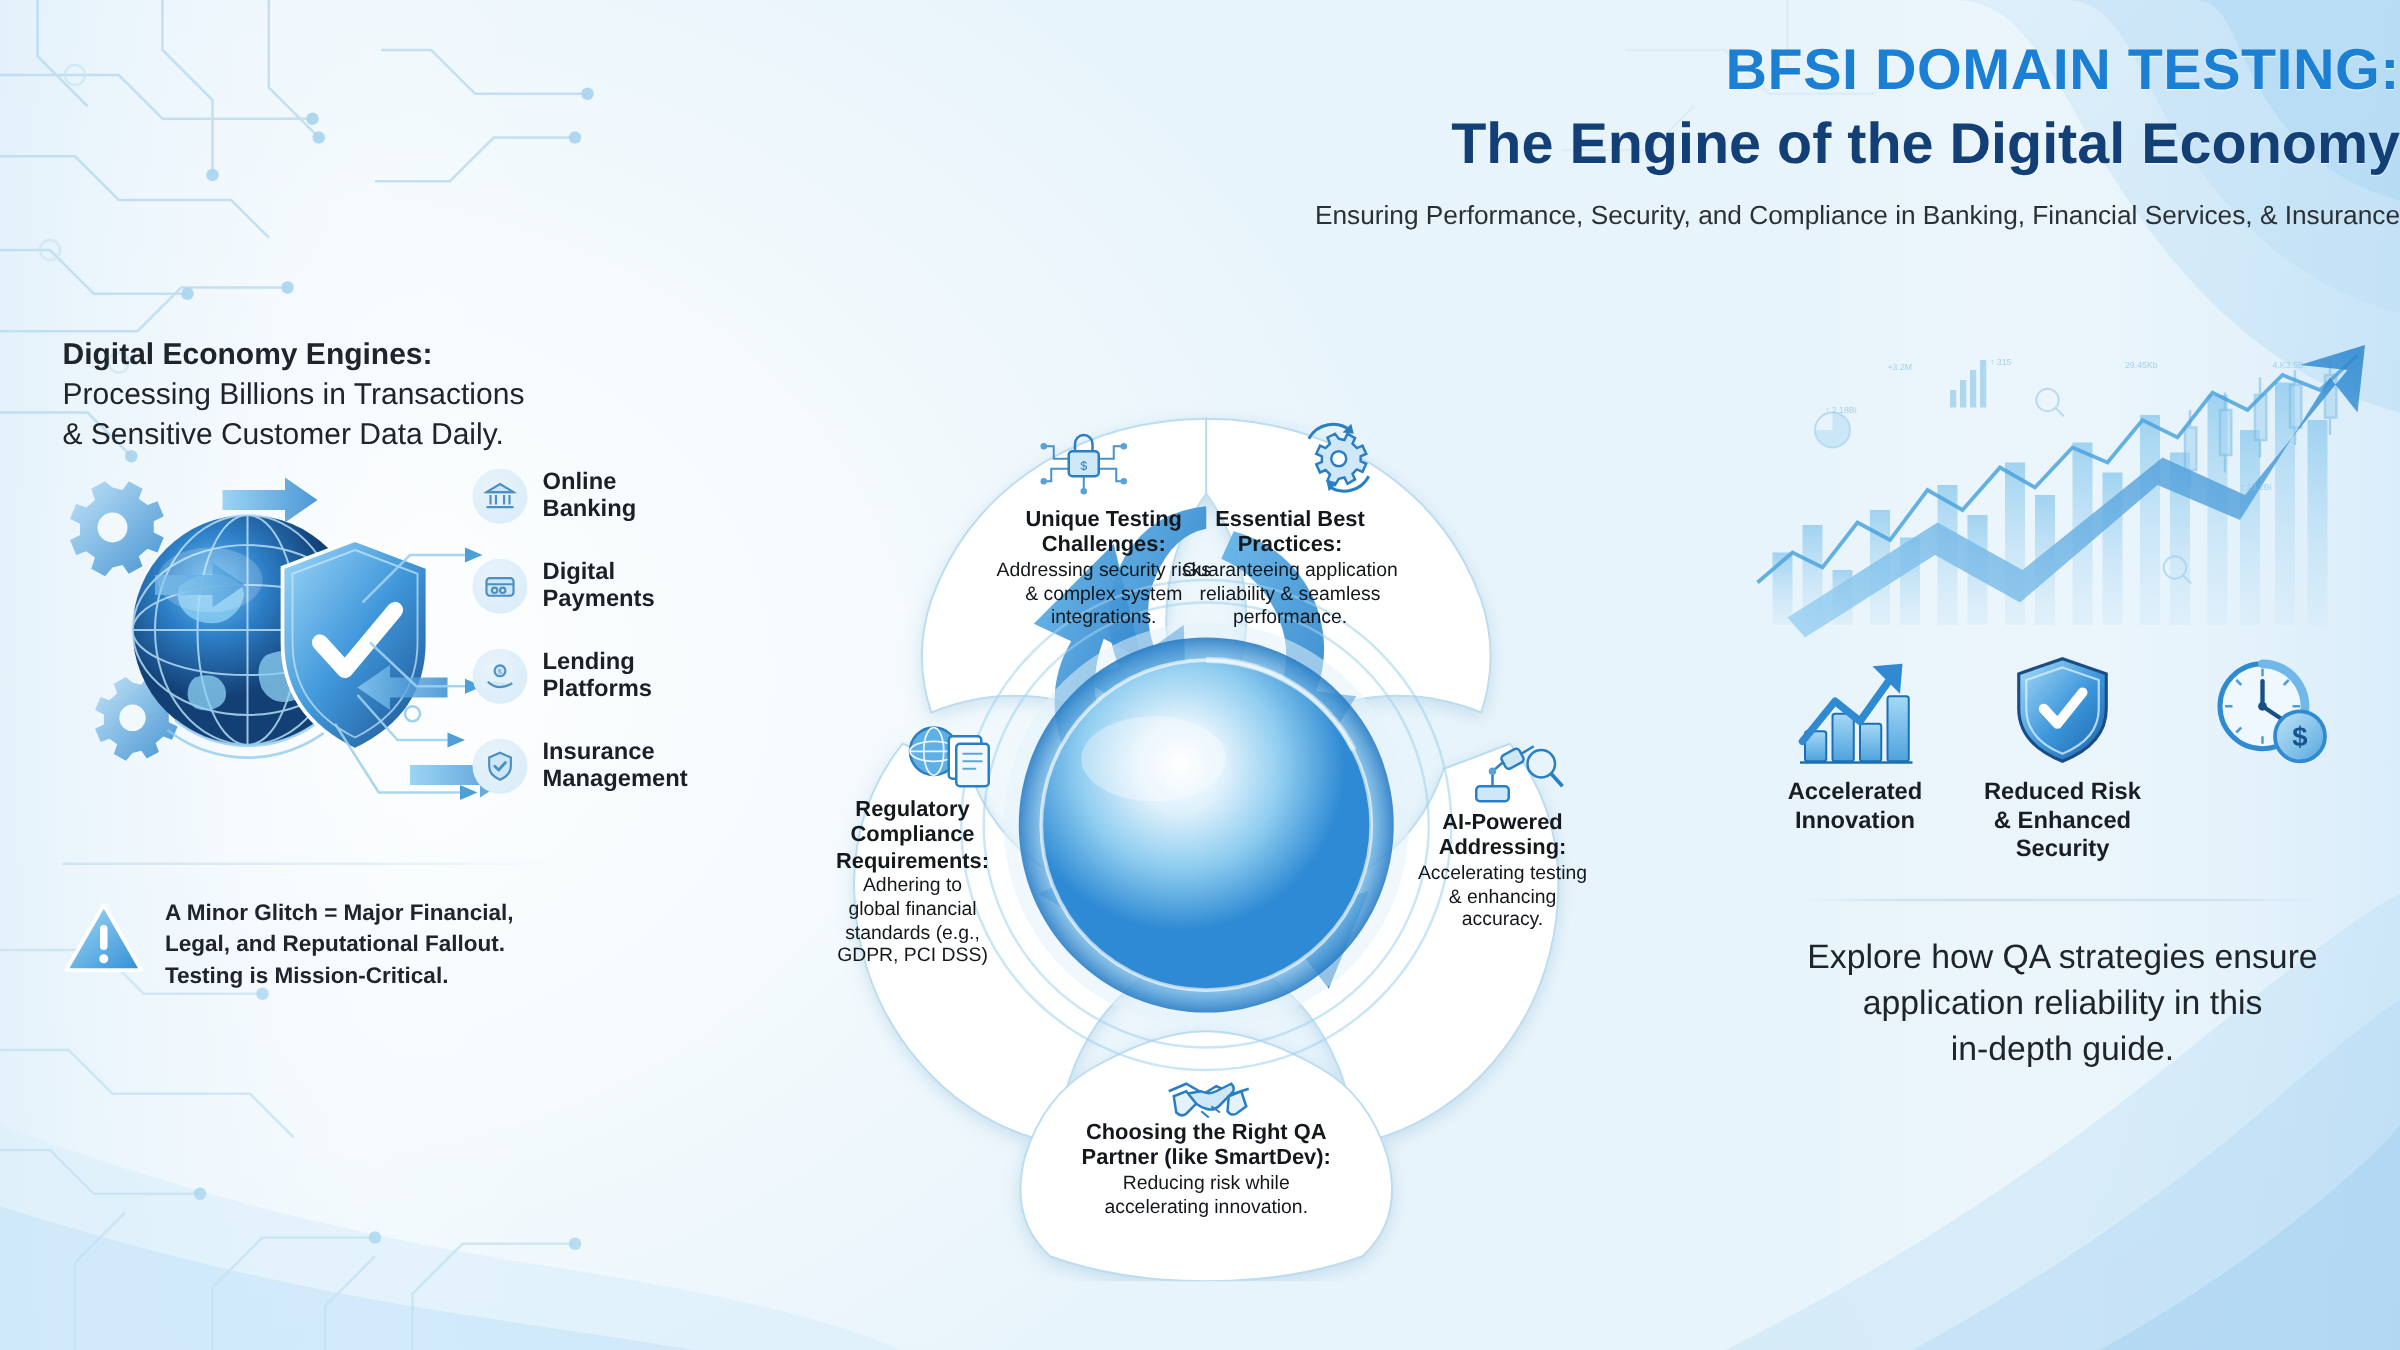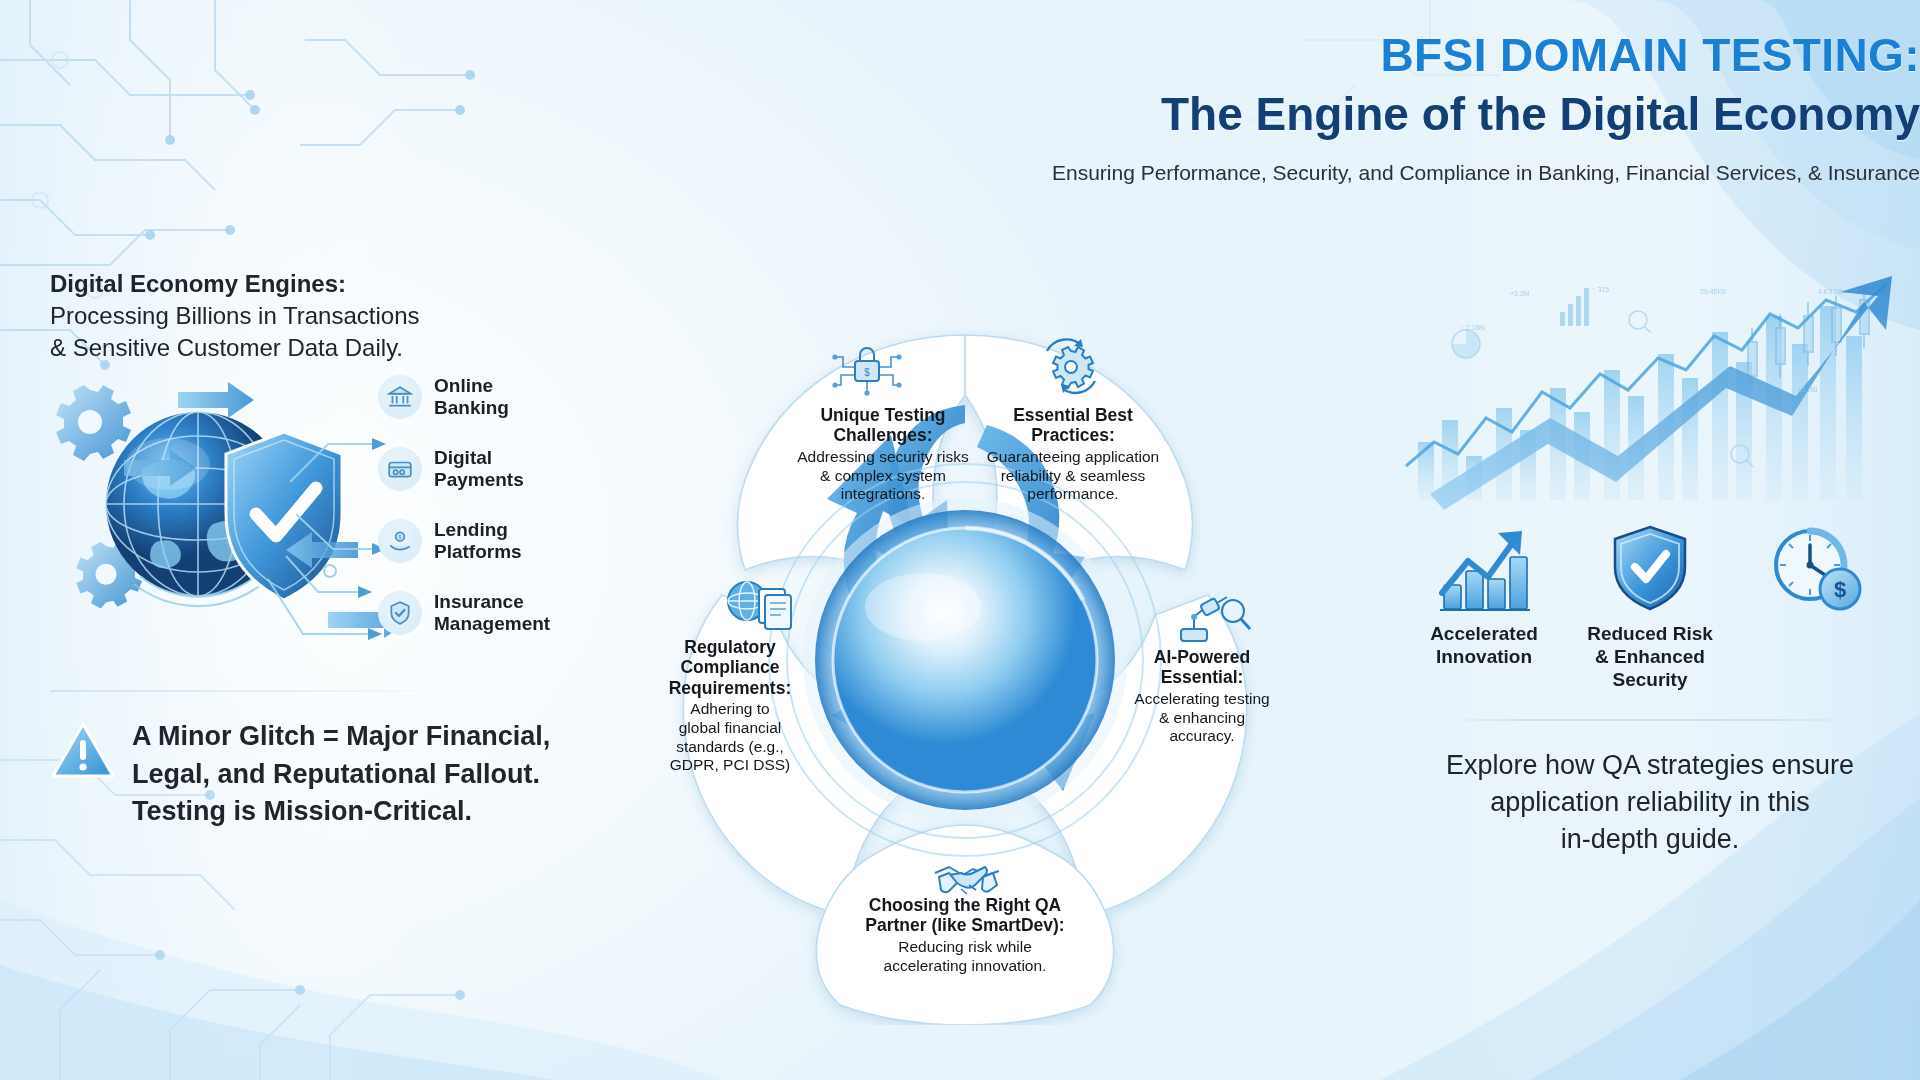--- a/index.html
+++ b/index.html
@@ -54,21 +54,21 @@
   #left-headline {
     margin-top: 18px; padding-left: 22px; font-size: 24px; line-height: 1.34; color: #20242b;
   }
   #left-headline .hl-bold { font-weight: bold; display: block; }
   #left-divider {
     margin: 26px 0 0 22px; width: 400px; height: 2px;
     background: linear-gradient(90deg, #cfe4f2, #eaf4fb 75%, transparent);
   }
   #warn-block { display: flex; align-items: flex-start; margin: 26px 0 0 22px; }
   #warn-icon { flex: 0 0 66px; margin-right: 16px; margin-top: 2px; }
-  #warn-text { font-size: 27px; font-weight: bold; color: #20242b; line-height: 1.38; white-space: pre-line; }
+  #warn-text { font-size: 18px; font-weight: bold; color: #20242b; line-height: 1.38; white-space: pre-line; }
 
   
   #wheel { position: absolute; left: 595px; top: 295px; width: 740px; height: 730px; z-index: 15; }
   .petal-text {
     position: absolute; text-align: center; color: #14181d; z-index: 18;
   }
   .petal-title { font-size: 17.5px; font-weight: bold; line-height: 1.17; white-space: pre-line; }
   .petal-desc { font-size: 15.5px; font-weight: 400; line-height: 1.2; white-space: pre-line; margin-top: 2px; }
   .petal-icon { position: absolute; z-index: 18; }
 
@@ -513,31 +513,31 @@
 
     
     <div class="petal-text" style="left:188px; top:110px; width:200px;">
       <div class="petal-title">Unique Testing
 Challenges:</div>
       <div class="petal-desc">Addressing security risks
 &amp; complex system
 integrations.</div>
     </div>
 
-    <div class="petal-text" style="left:378px; top:110px; width:200px;">
+    <div class="petal-text" style="left:337px; top:110px; width:200px;">
       <div class="petal-title">Essential Best
 Practices:</div>
       <div class="petal-desc">Guaranteeing application
 reliability &amp; seamless
 performance.</div>
     </div>
 
     <div class="petal-text" style="left:523px; top:352px; width:168px;">
       <div class="petal-title">AI-Powered
-Essential:</div>
+Addressing:</div>
       <div class="petal-desc">Accelerating testing
 &amp; enhancing
 accuracy.</div>
     </div>
 
     <div class="petal-text" style="left:200px; top:600px; width:340px;">
       <div class="petal-title">Choosing the Right QA
 Partner (like SmartDev):</div>
       <div class="petal-desc">Reducing risk while
 accelerating innovation.</div>

